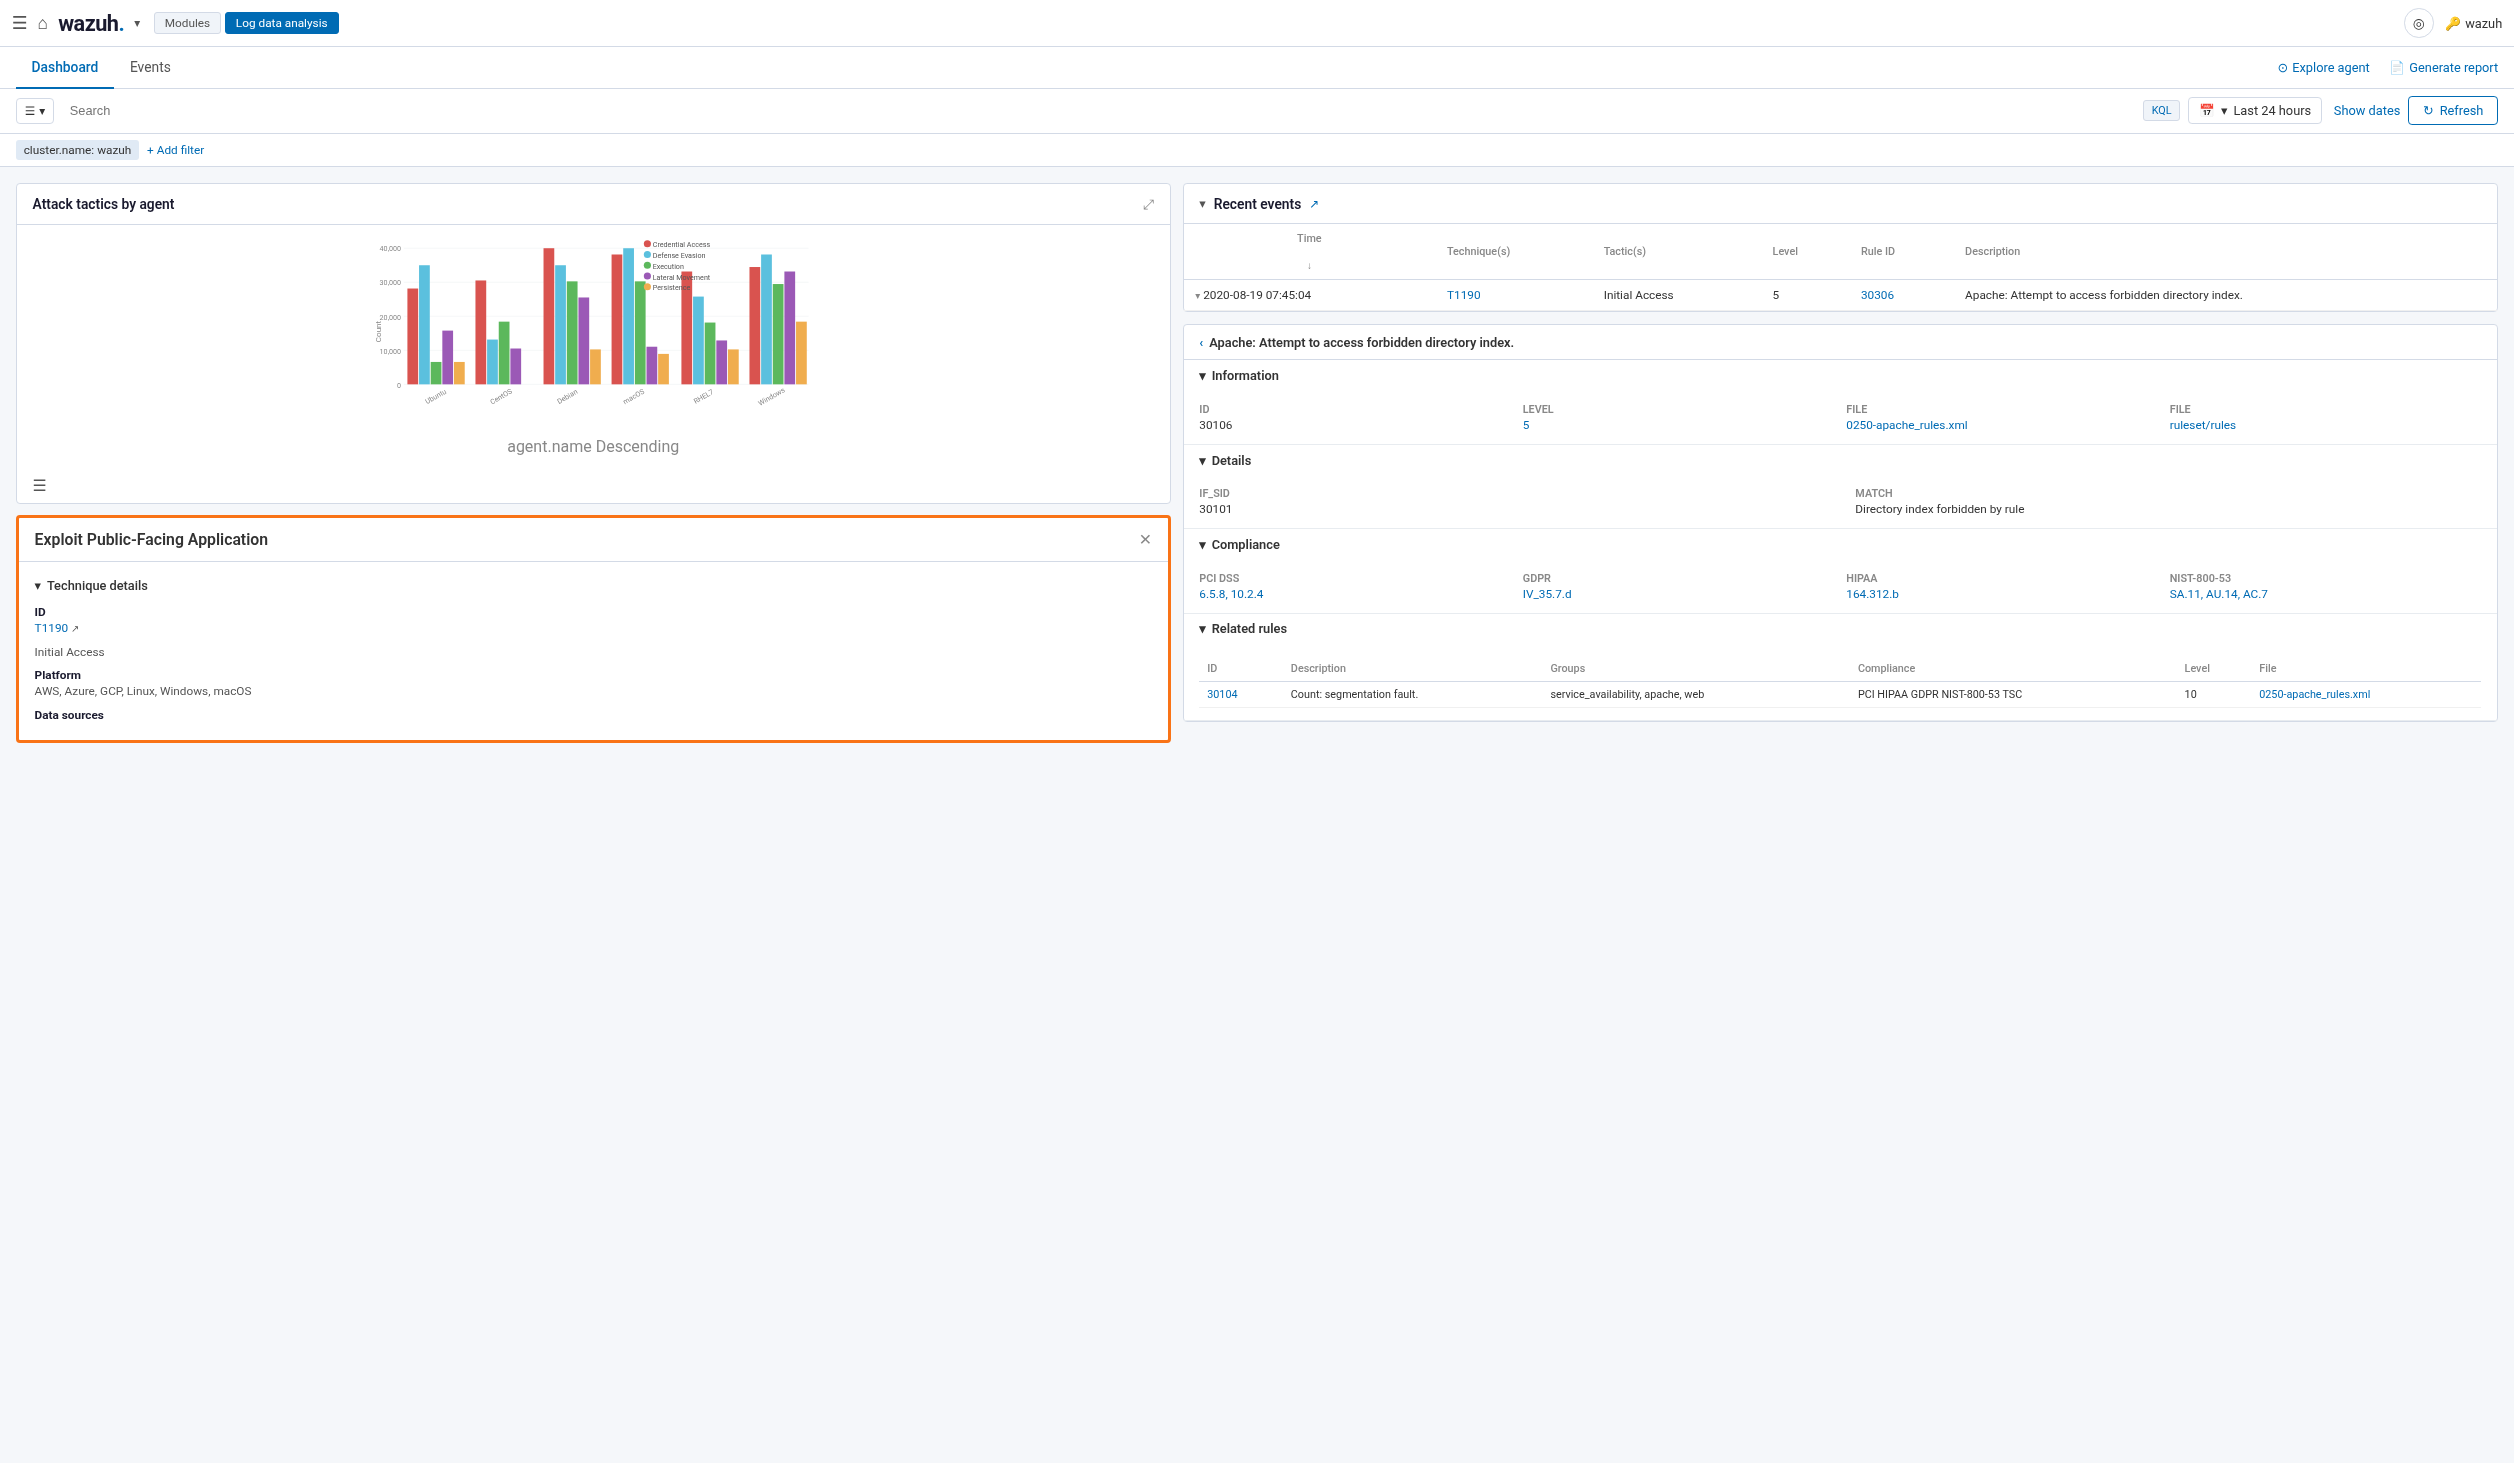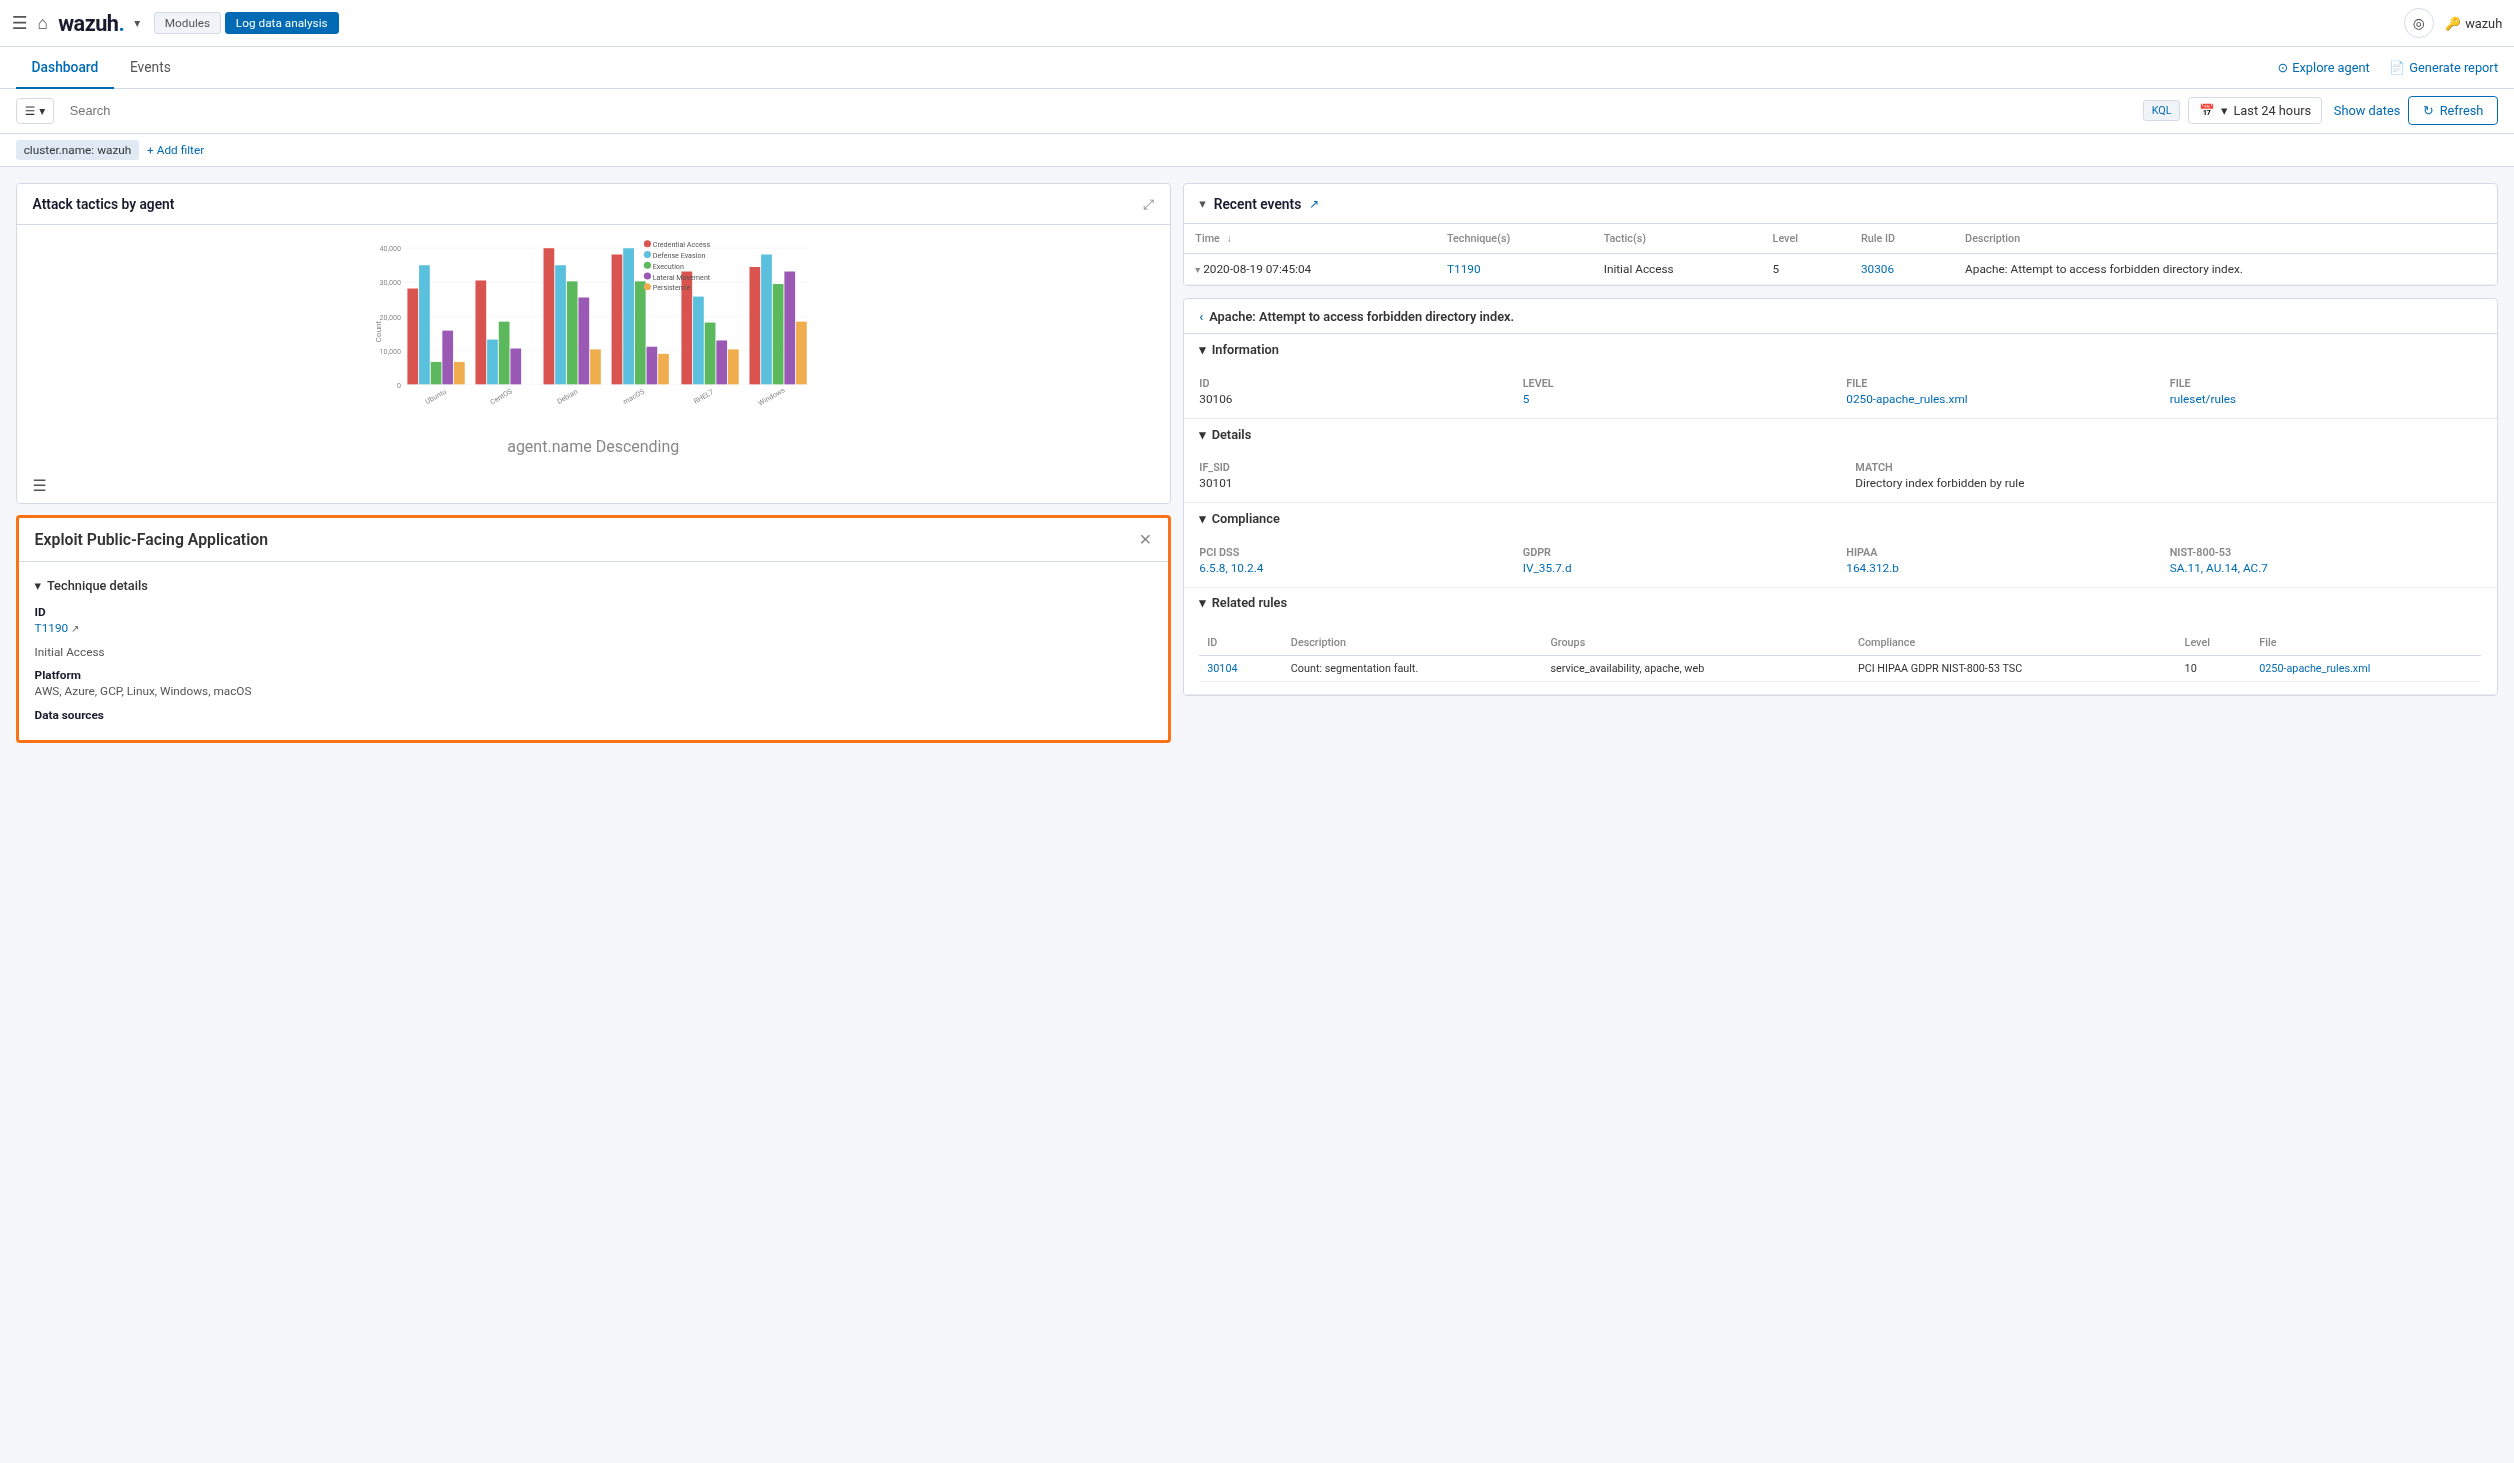--- a/index.html
+++ b/index.html
@@ -129,21 +129,21 @@
     .detail-field-value { font-size: 11.8px; color: #333; }
     .detail-field-link { color: #006BB4; font-size: 11.8px; cursor: pointer; }
 
     
     .rules-table { width: 100%; border-collapse: collapse; font-size: 10.8px; }
     .rules-table th { text-align: left; padding: 5.9px 7.9px; color: #888; font-weight: 500; border-bottom: 1px solid #d3dae6; }
     .rules-table td { padding: 5.9px 7.9px; border-bottom: 1px solid #f0f0f0; vertical-align: top; }
 
     .section-body-padding { padding: 11.8px 15.8px; }
 
-    .col-time { display: flex; align-items: center; gap: 7px; }
+    .col-time { display: flex; align-items: center; gap: 15px; flex-direction: column; }
     .sort-icon { font-size: 9.9px; }
   </style>
 </head>
 <body>
 
 <div class="top-nav">
   <span class="hamburger-icon">☰</span>
   <span class="home-icon">⌂</span>
   <span class="wazuh-logo">wazuh<span style="color:#006BB4">.</span></span>
   <span class="dropdown-arrow">▾</span>

